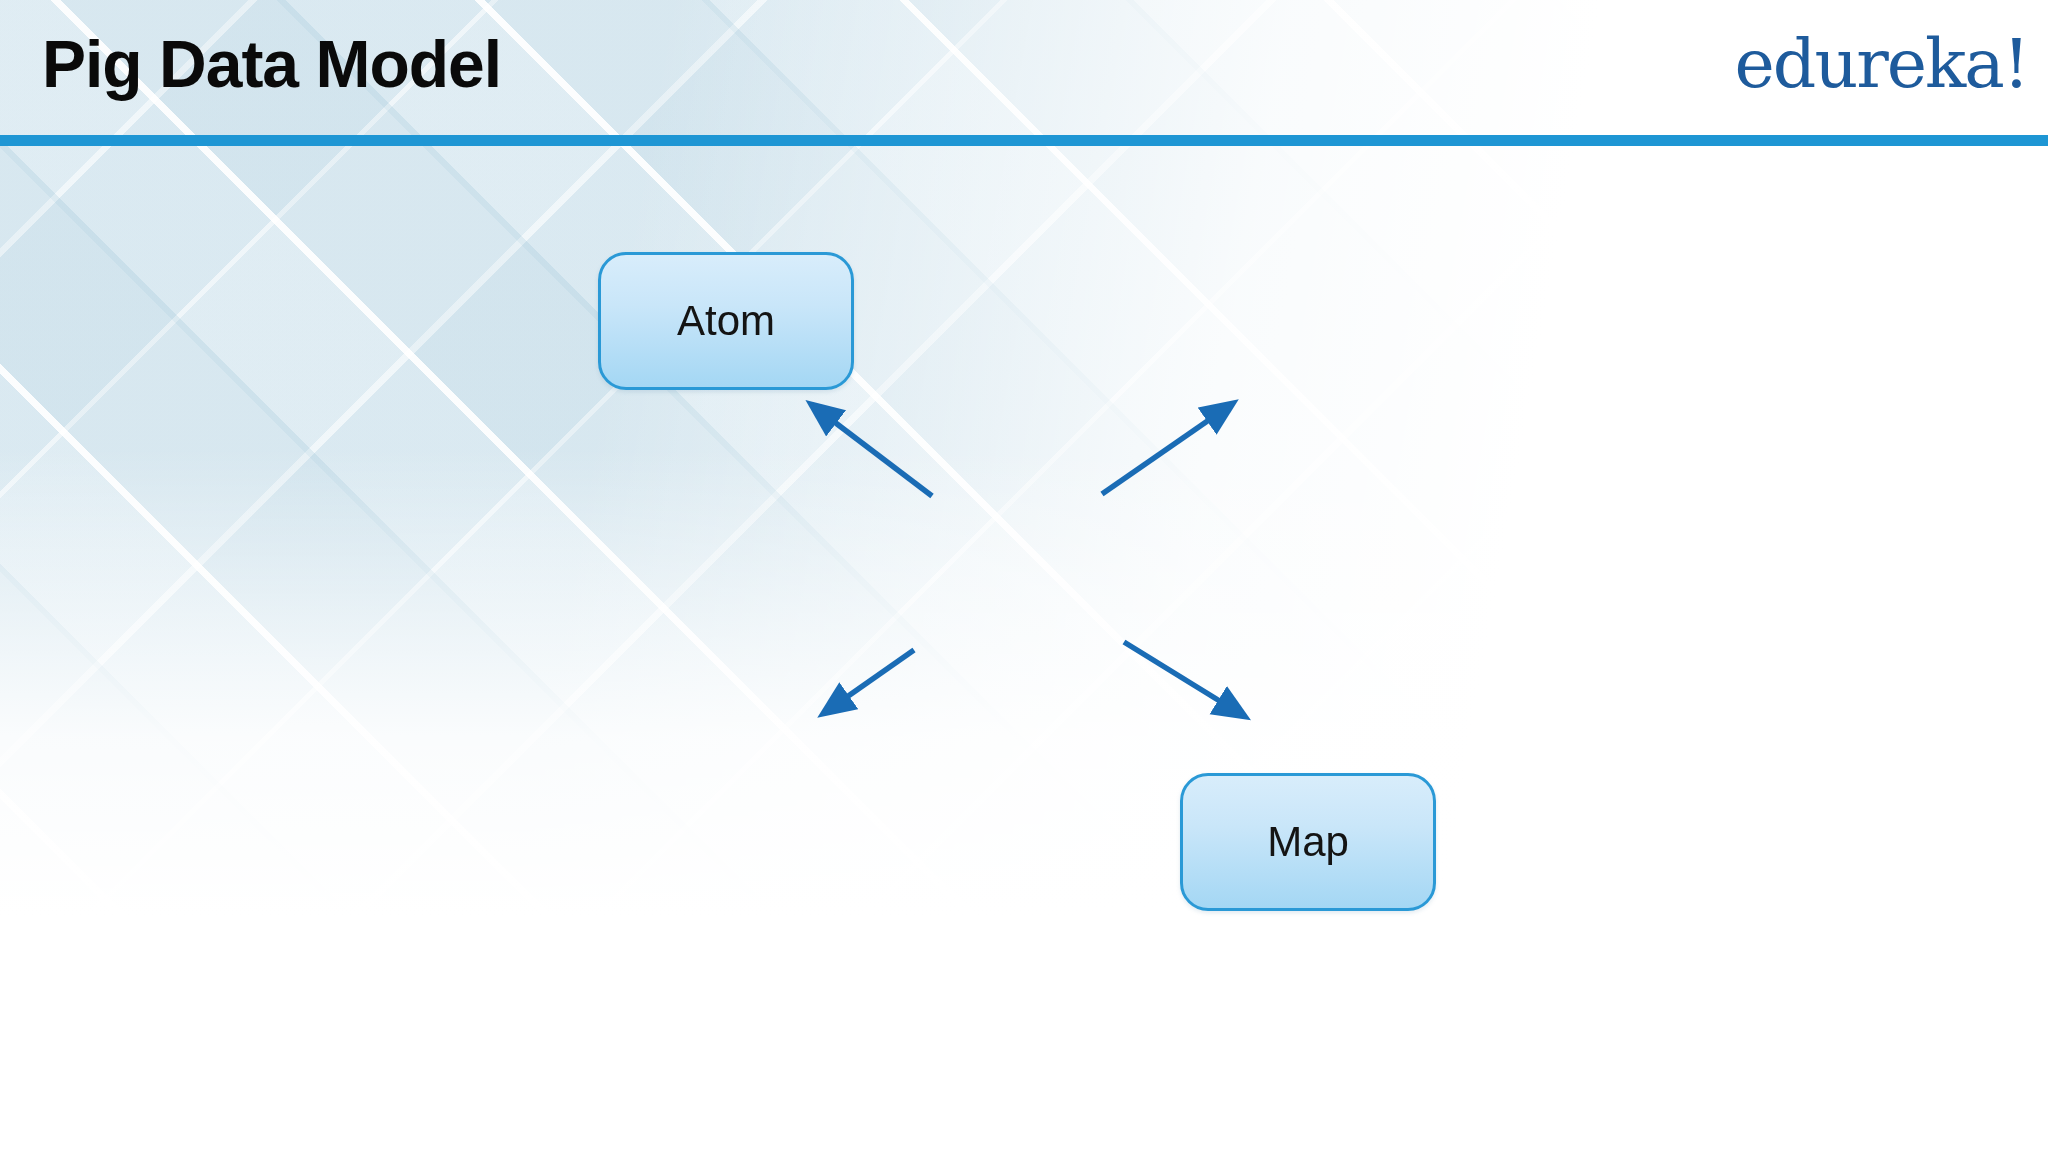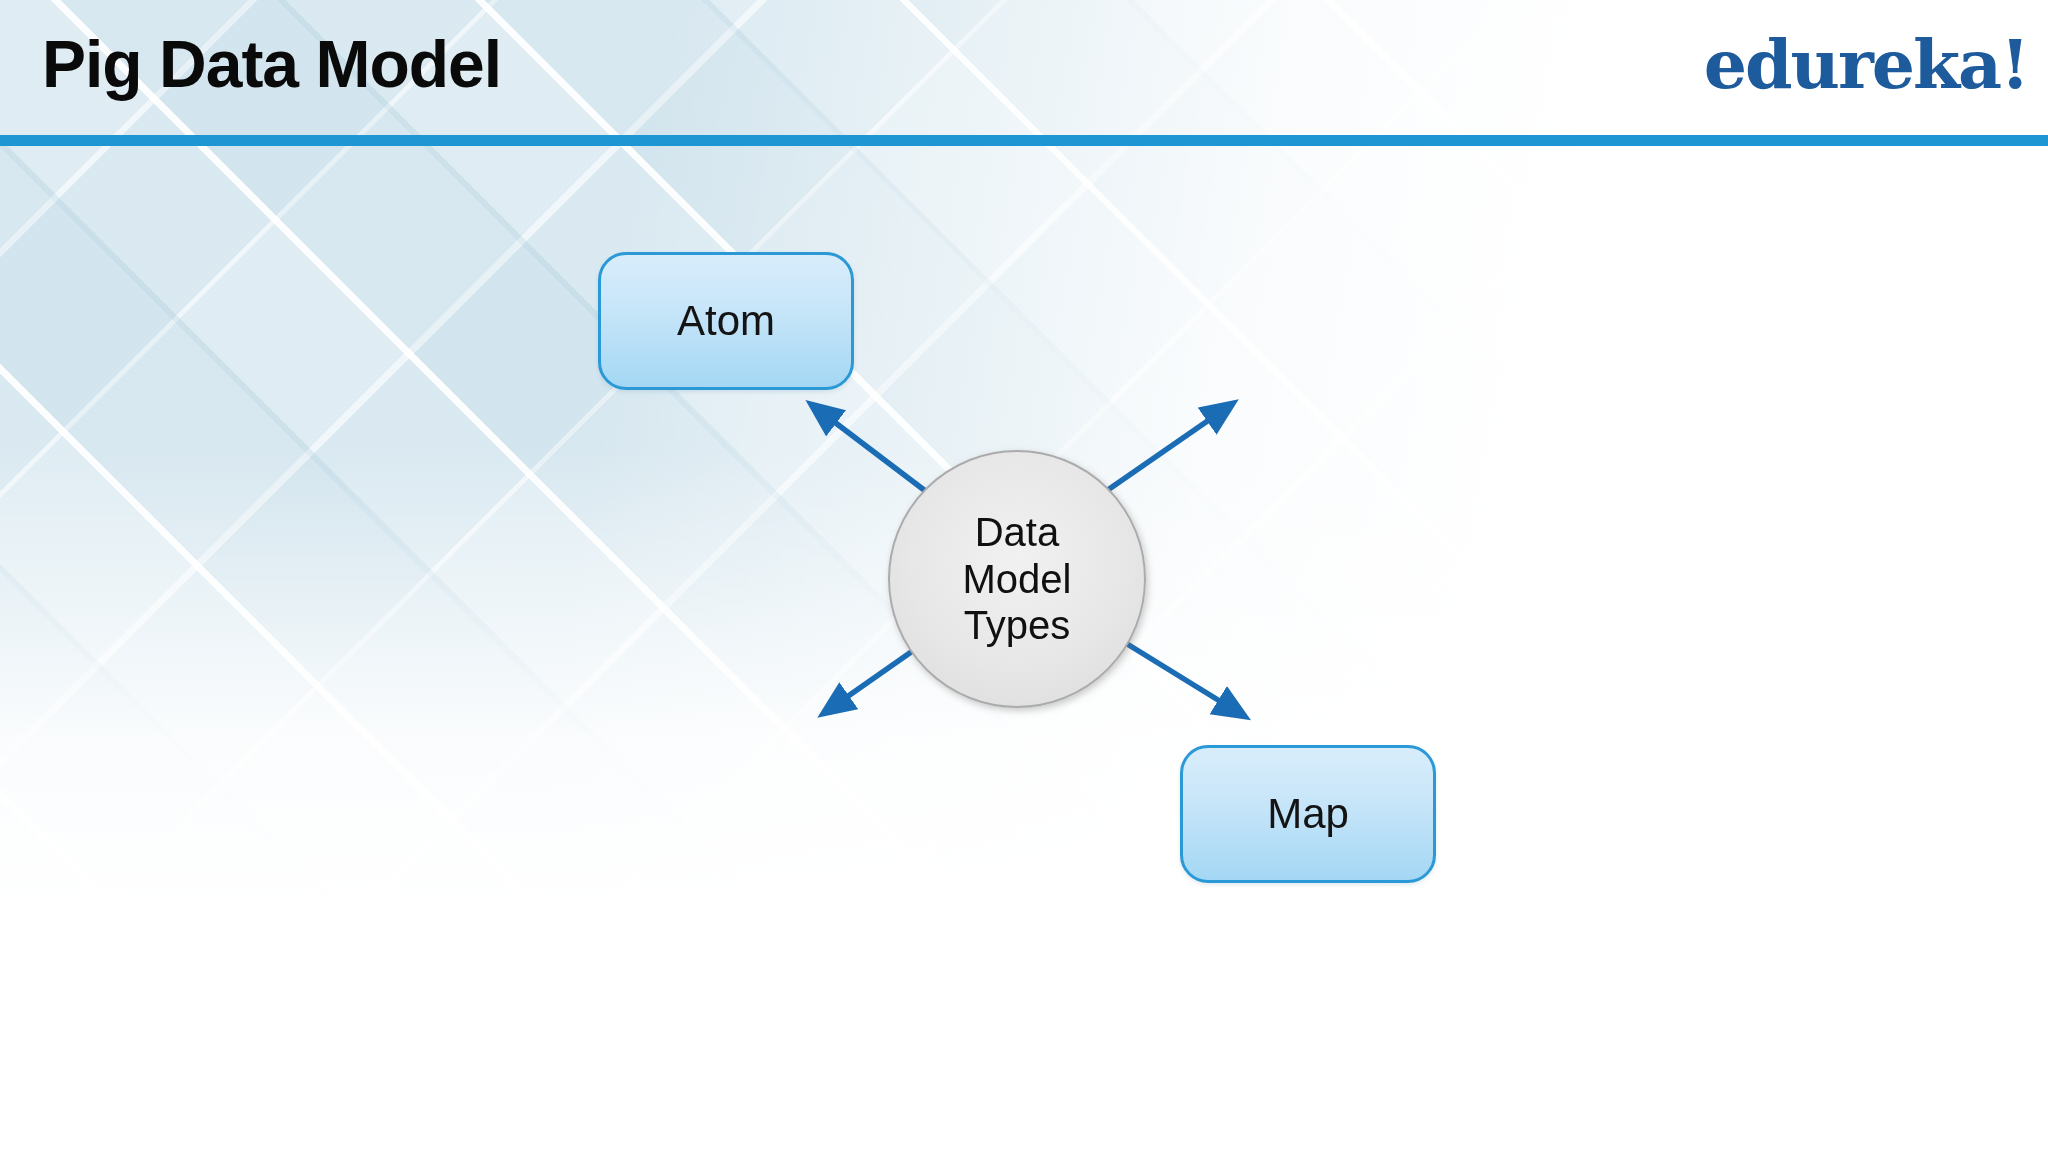--- a/index.html
+++ b/index.html
@@ -43,21 +43,21 @@
   }
 
   
   .slide-title{
     position:absolute;left:42px;top:28px;
     font-size:66px;font-weight:700;letter-spacing:-1px;
     color:var(--title-color);line-height:1.1;
   }
   .logo{
     position:absolute;right:20px;top:30px;
-    font-family:"DejaVu Serif",serif;font-weight:700;
+    font-family:"DejaVu Serif",serif;font-weight:400;
     font-size:68px;letter-spacing:-2px;
     color:var(--logo-blue);line-height:1;
   }
   .header-divider{
     position:absolute;left:0;right:0;top:135px;height:11px;
     background:var(--header-divider);
   }
 
   
   .diagram{position:absolute;inset:0;}
@@ -65,21 +65,21 @@
     position:absolute;width:256px;height:138px;
     border:3px solid var(--node-border);border-radius:28px;
     background:linear-gradient(180deg,var(--node-fill-top) 0%,#c9e6f9 38%,var(--node-fill-bottom) 100%);
     display:flex;align-items:center;justify-content:center;
     font-size:42px;color:#141414;
     box-shadow:0 2px 4px rgba(90,140,170,0.18);
   }
   .node-atom {left:598px;top:235px;margin-top:17px;}
   .node-tuple{left:1178px;top:235px;}
   .node-bag  {left:598px;top:745px;}
-  .node-map  {left:1180px;top:745px;border-radius:28px;}
+  .node-map  {left:1180px;top:773px;border-radius:28px;}
 
   .center-node{
     position:absolute;left:888px;top:450px;width:258px;height:258px;
     border-radius:50%;
     border:2px solid var(--circle-border);
     background:radial-gradient(circle at 50% 42%, #f1f1f1 0%, #e7e7e7 55%, #dadada 100%);
     box-shadow:2px 3px 7px rgba(110,110,110,0.35);
     display:flex;align-items:center;justify-content:center;
     text-align:center;font-size:40px;line-height:1.17;color:#101010;
     white-space:pre-line;
@@ -133,21 +133,16 @@
       <line x1="1124" y1="642" x2="1244" y2="716" marker-end="url(#ah)"></line>
     </svg>
 
     <div class="node node-atom">
       <span>Atom</span>
     </div>
     <div class="node node-map">
       <span>Map</span>
     </div>
 
-    <div class="center-node">
-      <span>Data
-Model
-Types</span>
-    </div>
   </div>
 
 
 </div>
 
 </body></html>

